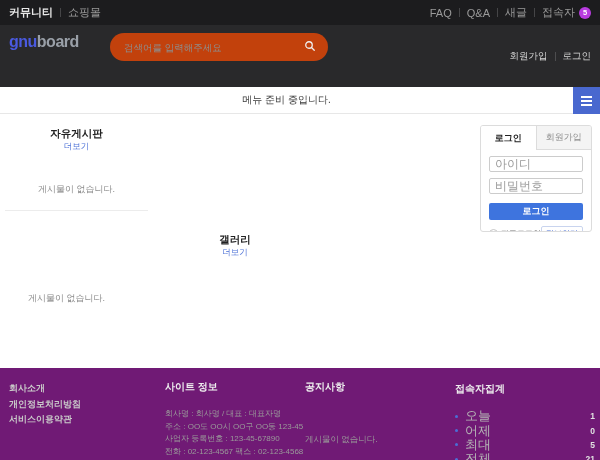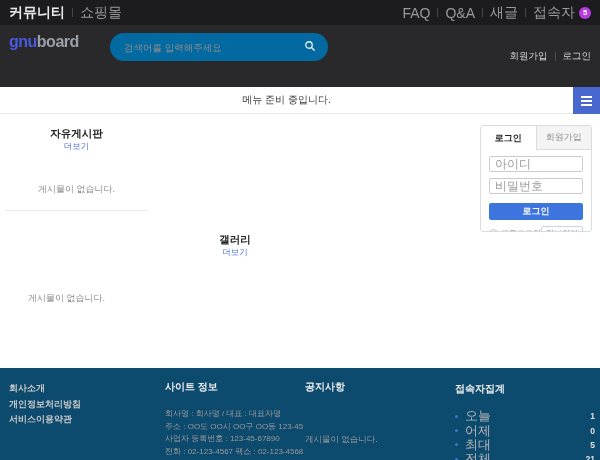--- a/index.html
+++ b/index.html
@@ -8,39 +8,39 @@
     position:relative; width:600px; height:460px; overflow:hidden;
     background:#fff; font-family:"Liberation Sans", sans-serif;
   }
   
   .topbar {
     position:absolute; top:0; left:0; width:600px; height:25px;
     background:#1c1c1e; display:flex; align-items:center;
     justify-content:space-between; padding:0 9px;
   }
   .topbar .grp { display:flex; align-items:center; }
-  .tb-link { font-size:14px; color:#9a9a9a; cursor:pointer; }
+  .tb-link { font-size:11px; color:#9a9a9a; cursor:pointer; }
   .tb-link.strong { color:#e8e8e8; font-weight:bold; }
   .tb-sep { width:1px; height:9px; background:#454547; margin:0 7px; }
   .visitor-badge {
     display:inline-flex; align-items:center; justify-content:center;
     width:12px; height:12px; border-radius:50%; background:#b93ce0;
     color:#fff; font-size:7.5px; font-weight:bold; margin-left:4px;
   }
   
   .header {
     position:absolute; top:25px; left:0; width:600px; height:62px;
     background:#29292b;
   }
   .logo { position:absolute; left:9px; top:8px; font-size:16px; font-weight:bold; letter-spacing:-0.5px; cursor:pointer; }
   .logo .p1 { color:#4a5ae0; }
   .logo .p2 { color:#9aa0a8; }
   .searchbox {
     position:absolute; left:110px; top:8px; width:218px; height:28px;
-    background:#0369a1; border-radius:14px; display:flex; align-items:center;
+    background:#c2410c; border-radius:14px; display:flex; align-items:center;
     padding:0 12px 0 14px;
   }
   .searchbox input {
     flex:1; background:transparent; border:none; outline:none;
     color:#cfcfcf; font-size:9.5px; font-family:"Liberation Sans", sans-serif;
   }
   .searchbox input::placeholder { color:#8e8e8e; }
   .search-btn { background:none; border:none; cursor:pointer; display:flex; align-items:center; padding:0; }
   .account { position:absolute; right:9px; top:0; height:62px; display:flex; align-items:center; }
   .acc-link { font-size:9.5px; color:#d6d6d6; cursor:pointer; }
@@ -100,21 +100,21 @@
     font-family:"Liberation Sans", sans-serif;
   }
   .lb-row { display:flex; justify-content:space-between; align-items:center; margin-top:6px; }
   .lb-auto { display:flex; align-items:center; cursor:pointer; }
   .lb-check { width:9px; height:9px; border:1px solid #c5c5c5; border-radius:50%; background:#fff; display:inline-block; }
   .lb-auto-label { font-size:8px; color:#777; margin-left:3px; }
   .find-info { font-size:8px; color:#4a6fd6; border:1px solid #c9d4ee; border-radius:2px; padding:1px 4px; cursor:pointer; background:#fff; }
   
   .footer {
     position:absolute; top:368px; left:0; width:600px; height:92px;
-    background:#0c4a6e; overflow:hidden;
+    background:#701a75; overflow:hidden;
   }
   .f-col1 { position:absolute; left:9px; top:13px; }
   .f-link { display:block; font-size:9px; font-weight:600; color:#c9c9c9; line-height:15.5px; cursor:pointer; }
   .f-col2 { position:absolute; left:165px; top:12px; }
   .f-title { font-size:10px; font-weight:bold; color:#ededed; }
   .f-line { font-size:8px; color:#9a9a9a; line-height:12.5px; white-space:nowrap; }
   .f-col2 .lines { margin-top:14px; }
   .f-col3 { position:absolute; left:305px; top:12px; width:130px; }
   .f-col3 .empty-msg { position:absolute; top:54px; left:0; font-size:8.5px; color:#999; }
   .f-col4 { position:absolute; left:455px; top:14px; width:140px; }

